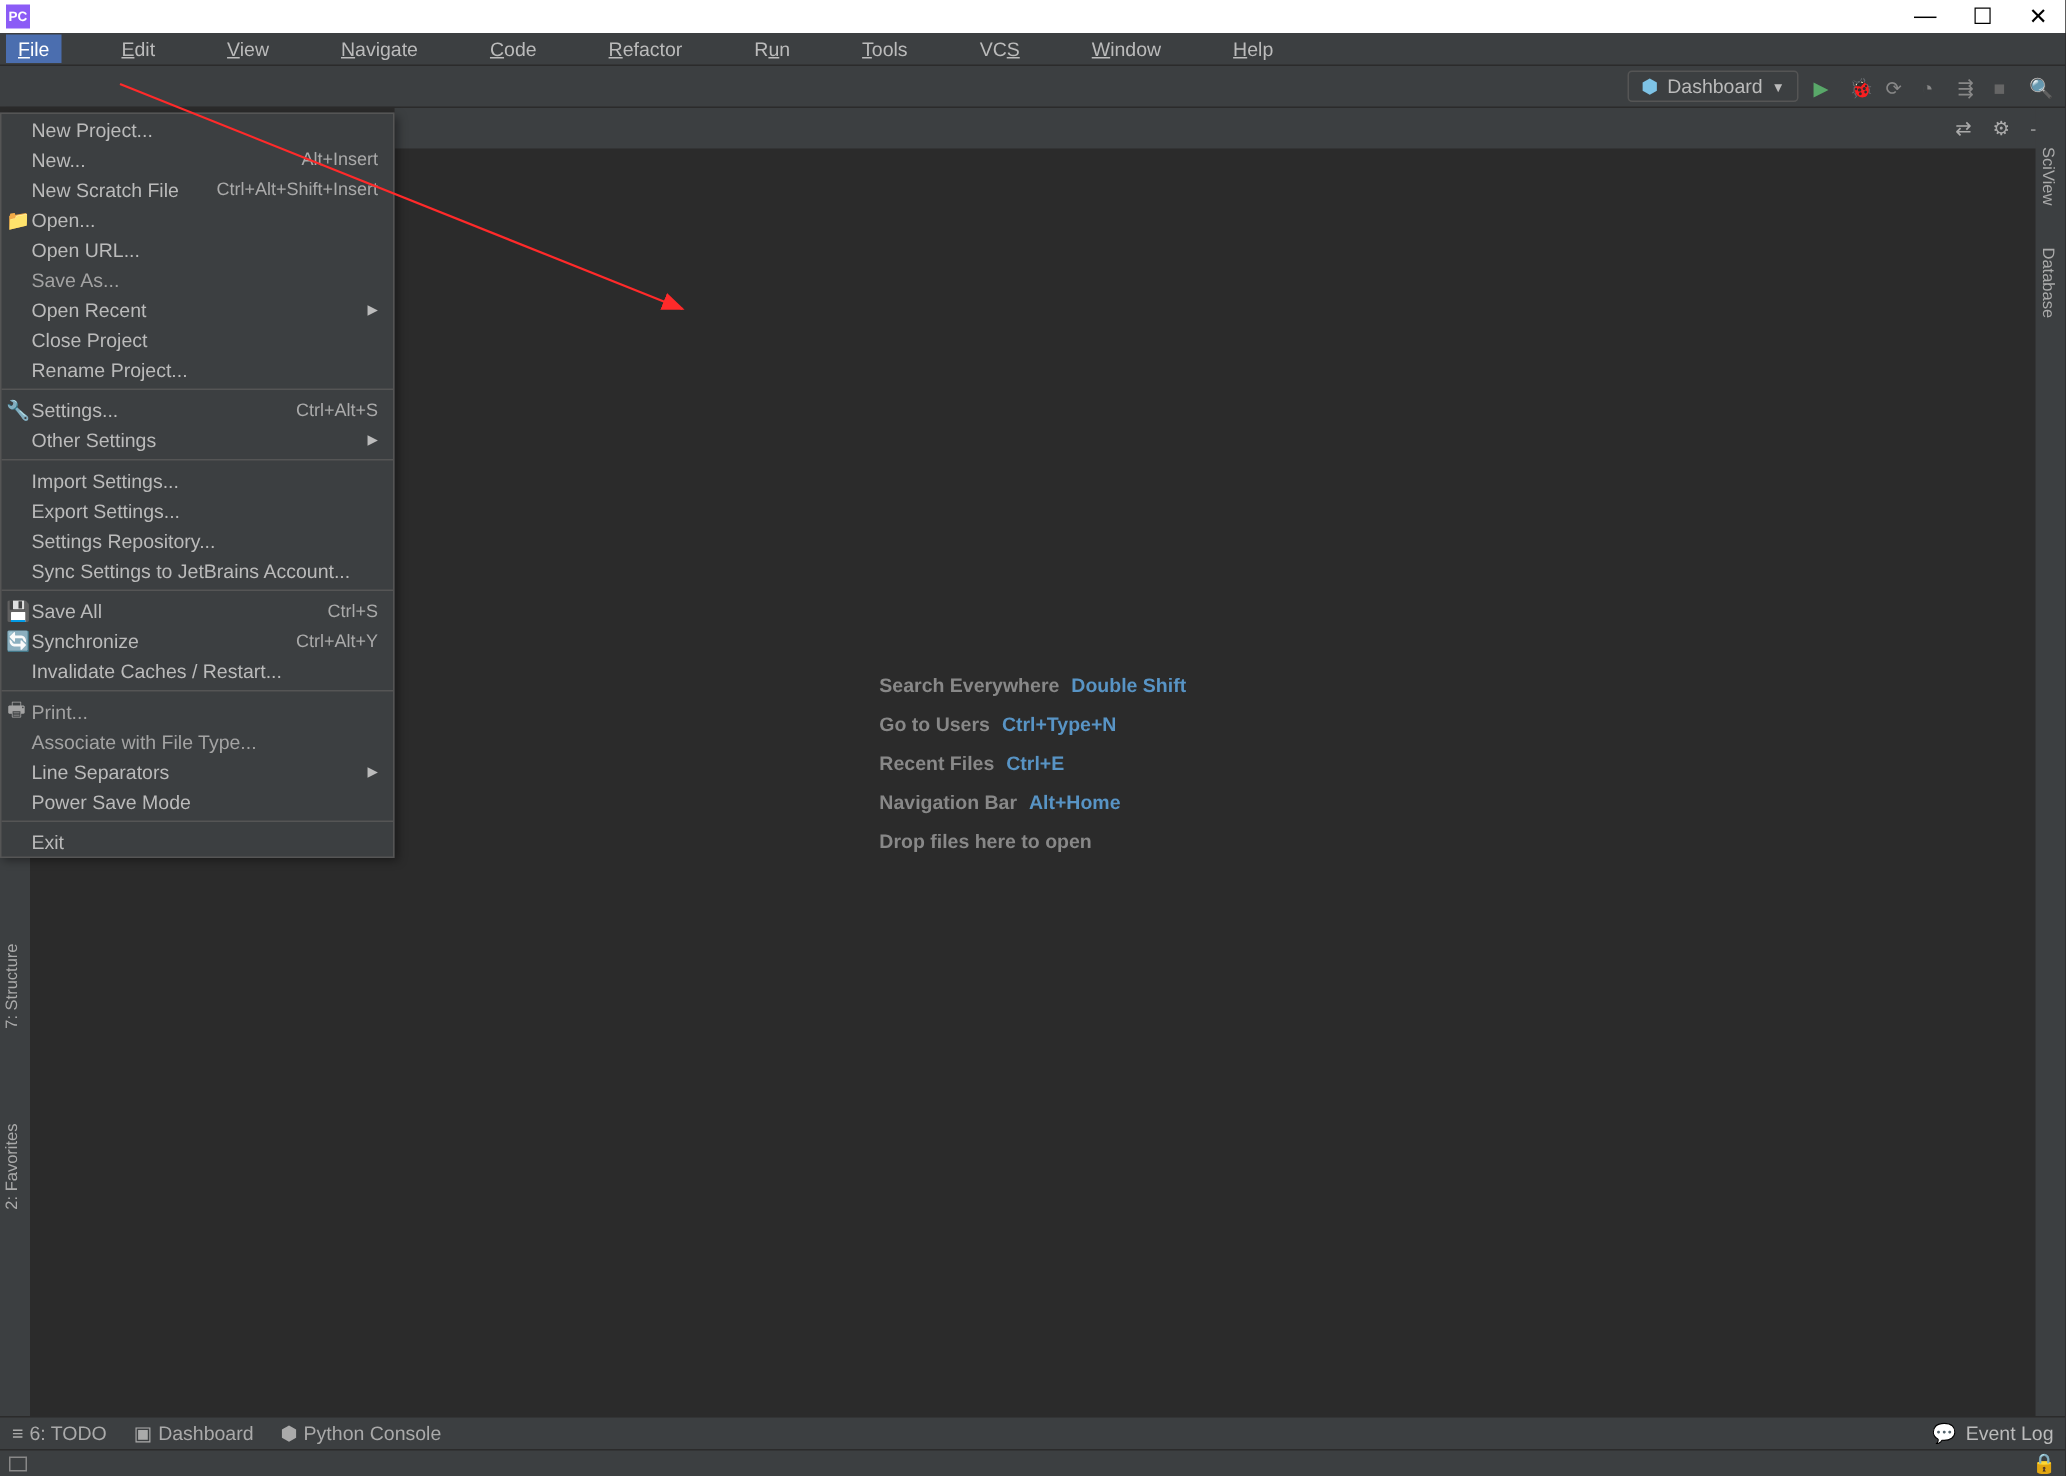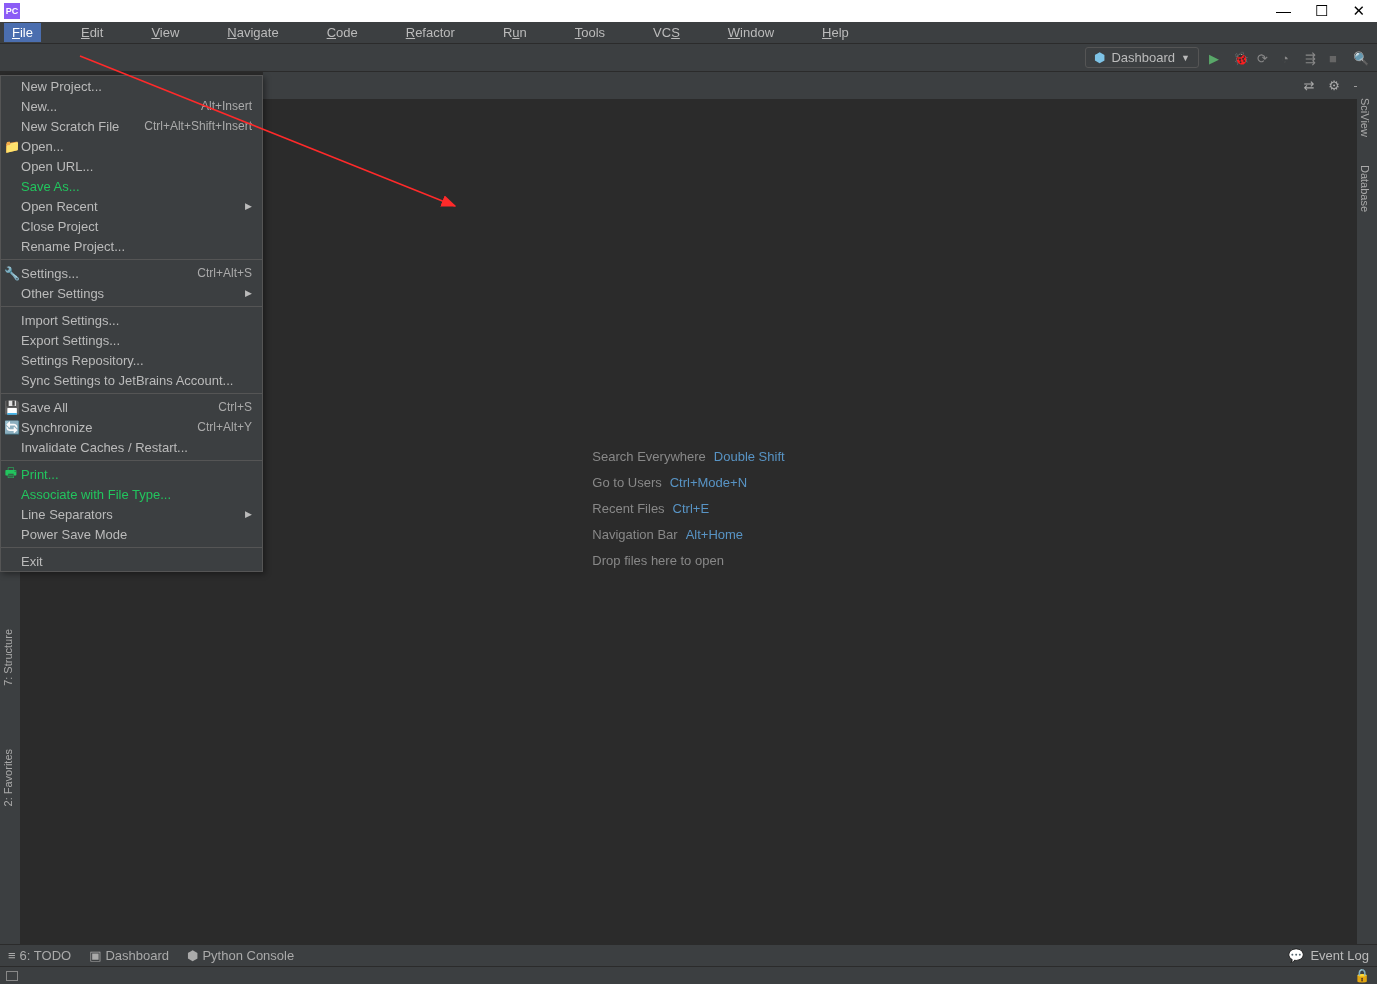--- a/index.html
+++ b/index.html
@@ -11,35 +11,35 @@
 .menubar { height:22px; background:#3c3f41; display:flex; align-items:center; padding:0 4px; border-bottom:1px solid #2b2b2b;gap:32px; }
 .menubar .mitem { padding:2px 8px; cursor:pointer; color:#bbb; }
 .menubar .mitem.active { background:#4b6eaf; color:#fff; }
 .menubar .mitem .ul { text-decoration:underline; }
 .toolbar { height:28px; background:#3c3f41; display:flex; align-items:center; border-bottom:1px solid #2b2b2b; }
 .toolbar .right { margin-left:auto; display:flex; align-items:center; gap:10px; padding-right:10px; }
 .run-config { background:#3c3f41; border:1px solid #555; padding:2px 8px; border-radius:3px; display:flex; align-items:center; gap:6px; cursor:pointer; }
 .tb-icon { width:14px; height:14px; cursor:pointer; display:inline-block; }
 .dropdown { position:absolute; left:0; top:44px; width:263px; background:#3c3f41; border:1px solid #555; box-shadow:2px 2px 6px rgba(0,0,0,.4); z-index:100;margin-top:31px; }
 .dropdown .row { display:flex; align-items:center; height:20px; padding:0 10px 0 20px; cursor:pointer; position:relative; color:#bbb; }
-.dropdown .row.disabled { color:#22c55e; cursor:default; }
+.dropdown .row.disabled { color:#a3a3a3; cursor:default; }
 .dropdown .row .sc { margin-left:auto; color:#aaa; font-size:12px; }
 .dropdown .row .ic { position:absolute; left:3px; width:14px; text-align:center; }
 .dropdown .row .ar { margin-left:auto; font-size:9px; }
 .dropdown .sep { height:1px; background:#555; margin:3px 0; }
 .tab-bar { height:28px; background:#3c3f41; display:flex; align-items:center; position:absolute; left:263px; top:72px; right:0; border-bottom:1px solid #2b2b2b; }
 .tab-bar .ticon { margin-left:auto; display:flex; gap:6px; padding-right:6px; }
 .tab-bar .ticon span { cursor:pointer; color:#aaa; padding:0 4px; }
 .leftbar { position:absolute; left:0; top:524px; bottom:26px; width:20px; background:#3c3f41; }
 .leftbar .vtab { writing-mode:vertical-rl; transform:rotate(180deg); padding:8px 2px; cursor:pointer; color:#aaa; font-size:11px; display:flex; align-items:center; gap:4px; }
 .rightbar { position:absolute; right:0; top:72px; bottom:26px; width:20px; background:#3c3f41; }
 .rightbar .vtab { writing-mode:vertical-rl; padding:8px 2px; cursor:pointer; color:#aaa; font-size:11px; display:flex; align-items:center; gap:4px; }
 .editor { position:absolute; left:20px; right:20px; top:100px; bottom:26px; background:#2b2b2b; }
 .editor .hints { position:absolute; left:50%; top:50%; transform:translate(-50%,-65%); text-align:left; }
-.editor .hints .hrow { margin:10px 18px; color:#888; font-size:14px; }
+.editor .hints .hrow { margin:10px 18px; color:#888; font-size:14px;font-weight:bold; }
 .editor .hints .hrow .key { color:#5894c5; margin-left:8px; }
 .bottombar { position:absolute; left:0; right:0; bottom:18px; height:22px; background:#3c3f41; display:flex; align-items:center; padding:0 8px; border-top:1px solid #2b2b2b; }
 .bottombar .btab { margin-right:18px; cursor:pointer; color:#aaa; font-size:12px; display:flex; align-items:center; gap:4px; }
 .bottombar .right { margin-left:auto; display:flex; align-items:center; gap:6px; }
 .statusbar { position:absolute; left:0; right:0; bottom:0; height:18px; background:#3c3f41; display:flex; align-items:center; padding:0 6px; border-top:1px solid #2b2b2b; }
 .statusbar .sicon { width:12px; height:10px; border:1px solid #888; cursor:pointer; }
 .statusbar .lock { margin-left:auto; color:#888; cursor:pointer; }
 .annotation { position:absolute; color:#ff2a2a; font-size:14px; pointer-events:none; }
 .arrow-svg { position:absolute; left:0; top:0; pointer-events:none; z-index:200; }
 .crumb { position:absolute; left:263px; top:100px; color:#888; font-size:12px; }
@@ -196,21 +196,21 @@
         <polygon points="0 0, 10 4, 0 8" fill="#ff2a2a"></polygon>
       </marker>
     </defs>
   <line x1="80" y1="56" x2="455" y2="206" stroke="#ff2a2a" stroke-width="1.5" marker-end="url(#ah)"></line>
 </svg>
 <div class="annotation" style="left:460px; top:200px">创建工程</div>
 
 <div class="editor">
   <div class="hints" id="hints">
       <div class="hrow"><span>Search Everywhere</span><span class="key">Double Shift</span></div>
-      <div class="hrow"><span>Go to Users</span><span class="key">Ctrl+Mode+N</span></div>
+      <div class="hrow"><span>Go to Users</span><span class="key">Ctrl+Type+N</span></div>
       <div class="hrow"><span>Recent Files</span><span class="key">Ctrl+E</span></div>
       <div class="hrow"><span>Navigation Bar</span><span class="key">Alt+Home</span></div>
       <div class="hrow"><span>Drop files here to open</span></div>
     </div>
 </div>
 
 <div class="leftbar" style="top:524px; bottom:40px;">
   <div class="vtab" style="position:absolute; bottom:250px">7: Structure</div>
   <div class="vtab" style="position:absolute; bottom:130px">2: Favorites</div>
 </div>

